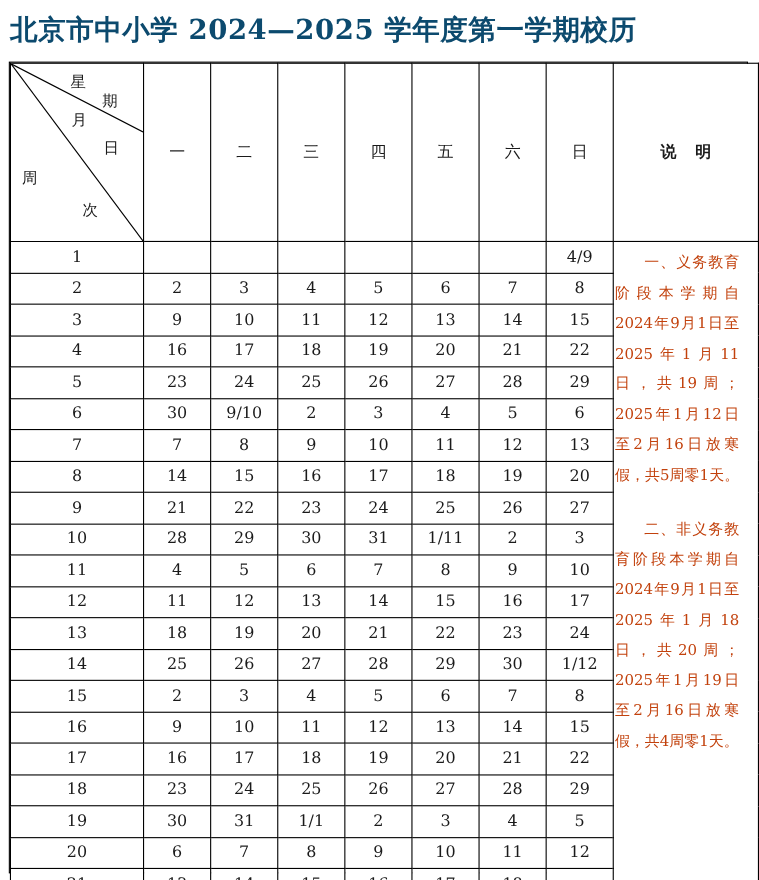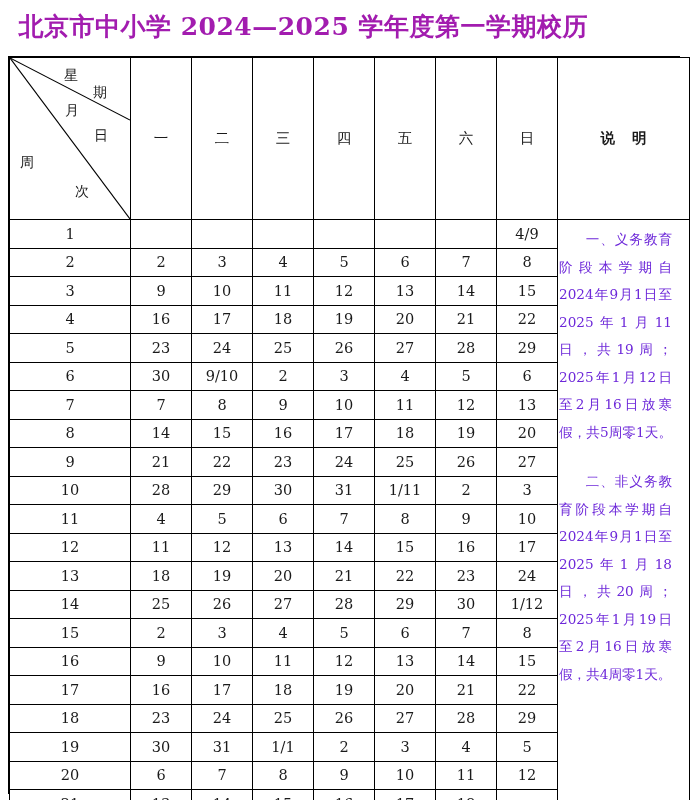--- a/index.html
+++ b/index.html
@@ -20,27 +20,27 @@
     height: 800px;
     background: #ffffff;
   }
 
   
   .title {
     position: absolute;
     left: 0;
     top: 10px;
     width: 588px;
-    text-align: right;
+    text-align: center;
     font-family: "DejaVu Serif", "Liberation Serif", serif;
     font-size: 25px;
     font-weight: 700;
     letter-spacing: 0.5px;
     white-space: nowrap;
-    color: #a21caf;
+    color: #0c4a6e;
   }
 
   
   .cal-wrap {
     position: absolute;
     left: 8px;
     top: 56px;
     width: 672px;
     height: 738px;
     border: 1.6px solid #000;
@@ -116,21 +116,21 @@
     box-sizing: border-box;
     padding: 8px 8px 0 8px;
     pointer-events: none;
   }
   .note-p {
     font-size: 13.6px;
     line-height: 27.5px;
     text-align: justify;
     text-align-last: justify;
     text-justify: inter-character;
-    color: #6d28d9;
+    color: #c2410c;
     margin: 0;
     font-family: "DejaVu Serif", "Liberation Serif", serif;
   }
   .note-p.second {
     text-align-last: left;
     margin-top: 22px;
   }
   .note-p .indent { display: inline-block; width: 1.9em; }
 </style>
 </head>

